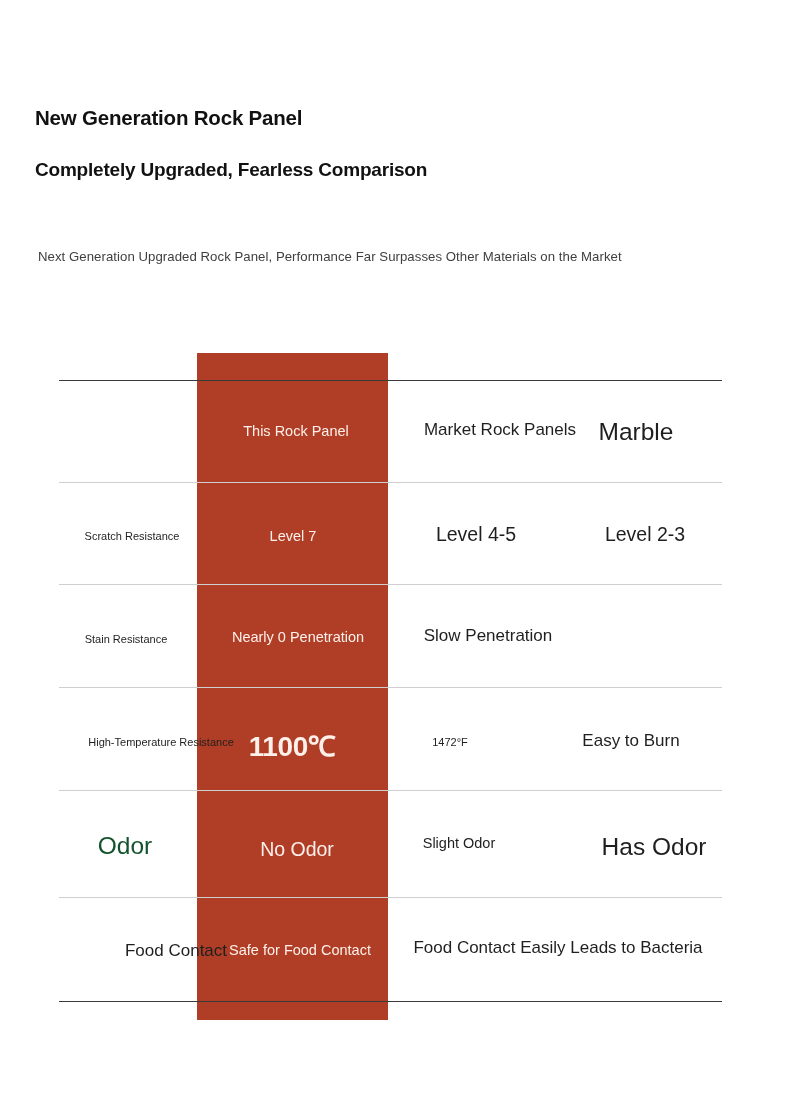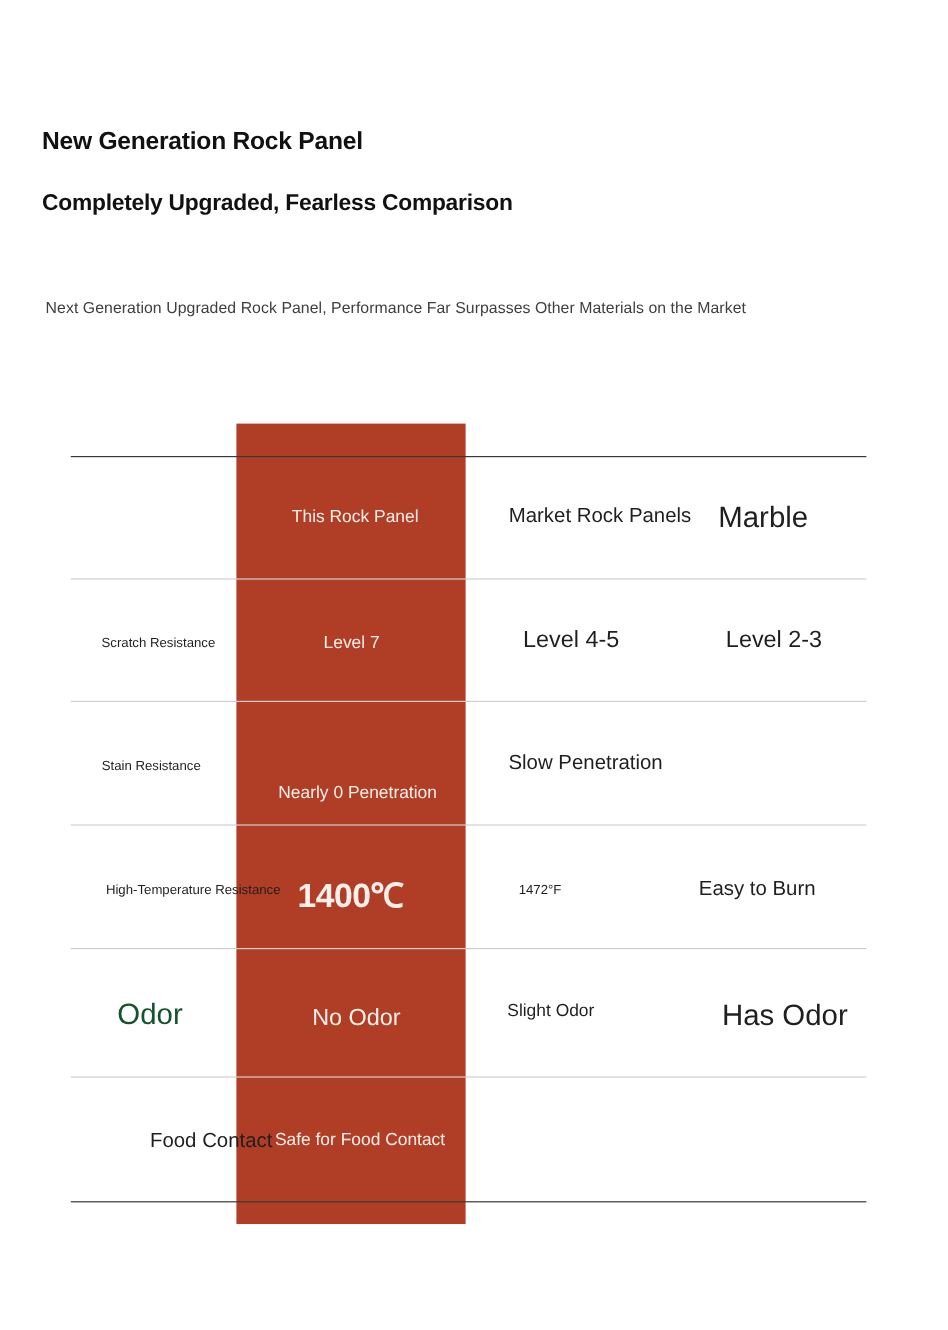--- a/index.html
+++ b/index.html
@@ -128,29 +128,30 @@
   <div class="cell on-dark f-md" style="left: 296px; top: 431px; color: rgb(253, 240, 234);">This Rock Panel</div>
   <div class="cell f-lg" style="left: 500px; top: 430px; color: rgb(31, 31, 31);">Market Rock Panels</div>
   <div class="cell f-2xl" style="left: 636px; top: 432px; color: rgb(31, 31, 31);">Marble</div>
 
   <div class="cell f-xs" style="left: 132px; top: 536px; color: rgb(31, 31, 31);">Scratch Resistance</div>
   <div class="cell on-dark f-md" style="left: 293px; top: 536px; color: rgb(253, 240, 234);">Level 7</div>
   <div class="cell f-xl" style="left: 476px; top: 534px; color: rgb(31, 31, 31);">Level 4-5</div>
   <div class="cell f-xl" style="left: 645px; top: 534px; color: rgb(31, 31, 31);">Level 2-3</div>
 
   <div class="cell f-xs" style="left: 126px; top: 639px; color: rgb(31, 31, 31);">Stain Resistance</div>
-  <div class="cell on-dark f-md" style="left: 298px; top: 637px; color: rgb(253, 240, 234); margin-top: 24px;">Nearly 0 Penetration</div>
+  <div class="cell on-dark f-md" style="left: 298px; top: 637px; color: rgb(253, 240, 234);">Nearly 0 Penetration</div>
   <div class="cell f-lg" style="left: 488px; top: 636px; color: rgb(31, 31, 31);">Slow Penetration</div>
 
   <div class="cell f-xs" style="left: 161px; top: 742px; color: rgb(31, 31, 31);">High-Temperature Resistance</div>
-  <div class="cell on-dark f-hot" style="left: 292px; top: 745px; color: rgb(253, 240, 234);">1400℃</div>
+  <div class="cell on-dark f-hot" style="left: 292px; top: 745px; color: rgb(253, 240, 234);">1100℃</div>
   <div class="cell f-xs" style="left: 450px; top: 742px; color: rgb(31, 31, 31);">1472°F</div>
   <div class="cell f-lg" style="left: 631px; top: 741px; color: rgb(31, 31, 31);">Easy to Burn</div>
 
   <div class="cell f-2xl" style="left: 125px; top: 846px; color: #14532d;">Odor</div>
   <div class="cell on-dark f-xl" style="left: 297px; top: 849px; color: rgb(253, 240, 234);">No Odor</div>
   <div class="cell f-md" style="left: 459px; top: 843px; color: rgb(31, 31, 31);">Slight Odor</div>
   <div class="cell f-2xl" style="left: 654px; top: 847px; color: rgb(31, 31, 31);">Has Odor</div>
 
   <div class="cell f-lg" style="left: 128px; top: 951px; color: rgb(31, 31, 31); margin-left: 48px;">Food Contact</div>
   <div class="cell on-dark f-md" style="left: 300px; top: 950px; color: rgb(253, 240, 234);">Safe for Food Contact</div>
+  <div class="cell f-lg" style="left: 558px; top: 948px; color: rgb(31, 31, 31);">Food Contact Easily Leads to Bacteria</div>
 
 </div>
 
 </body></html>

